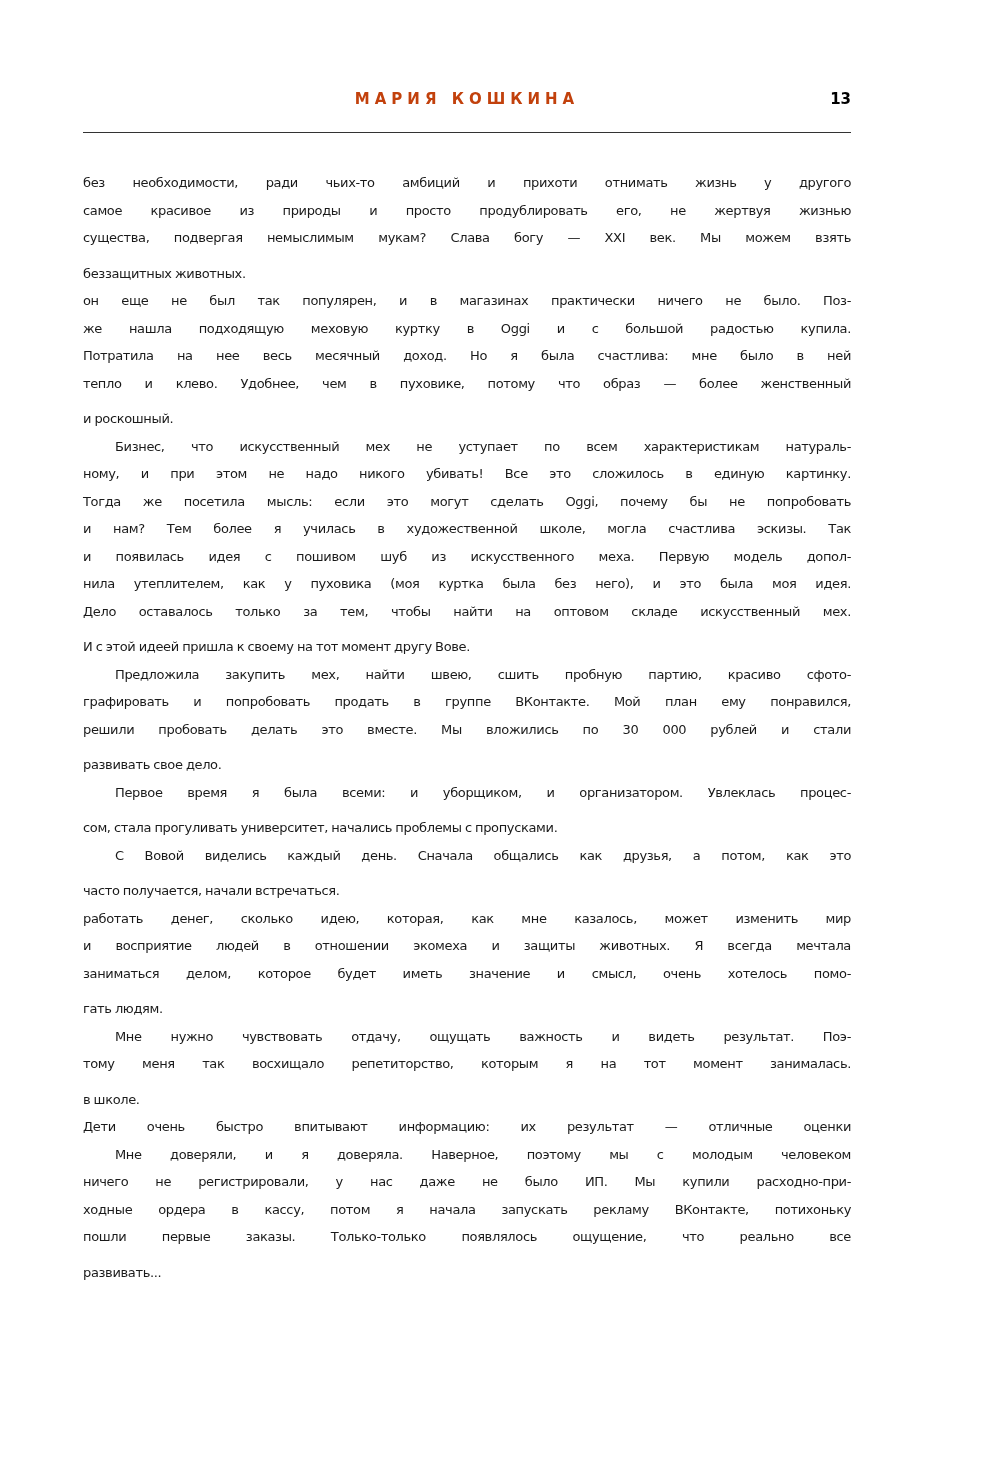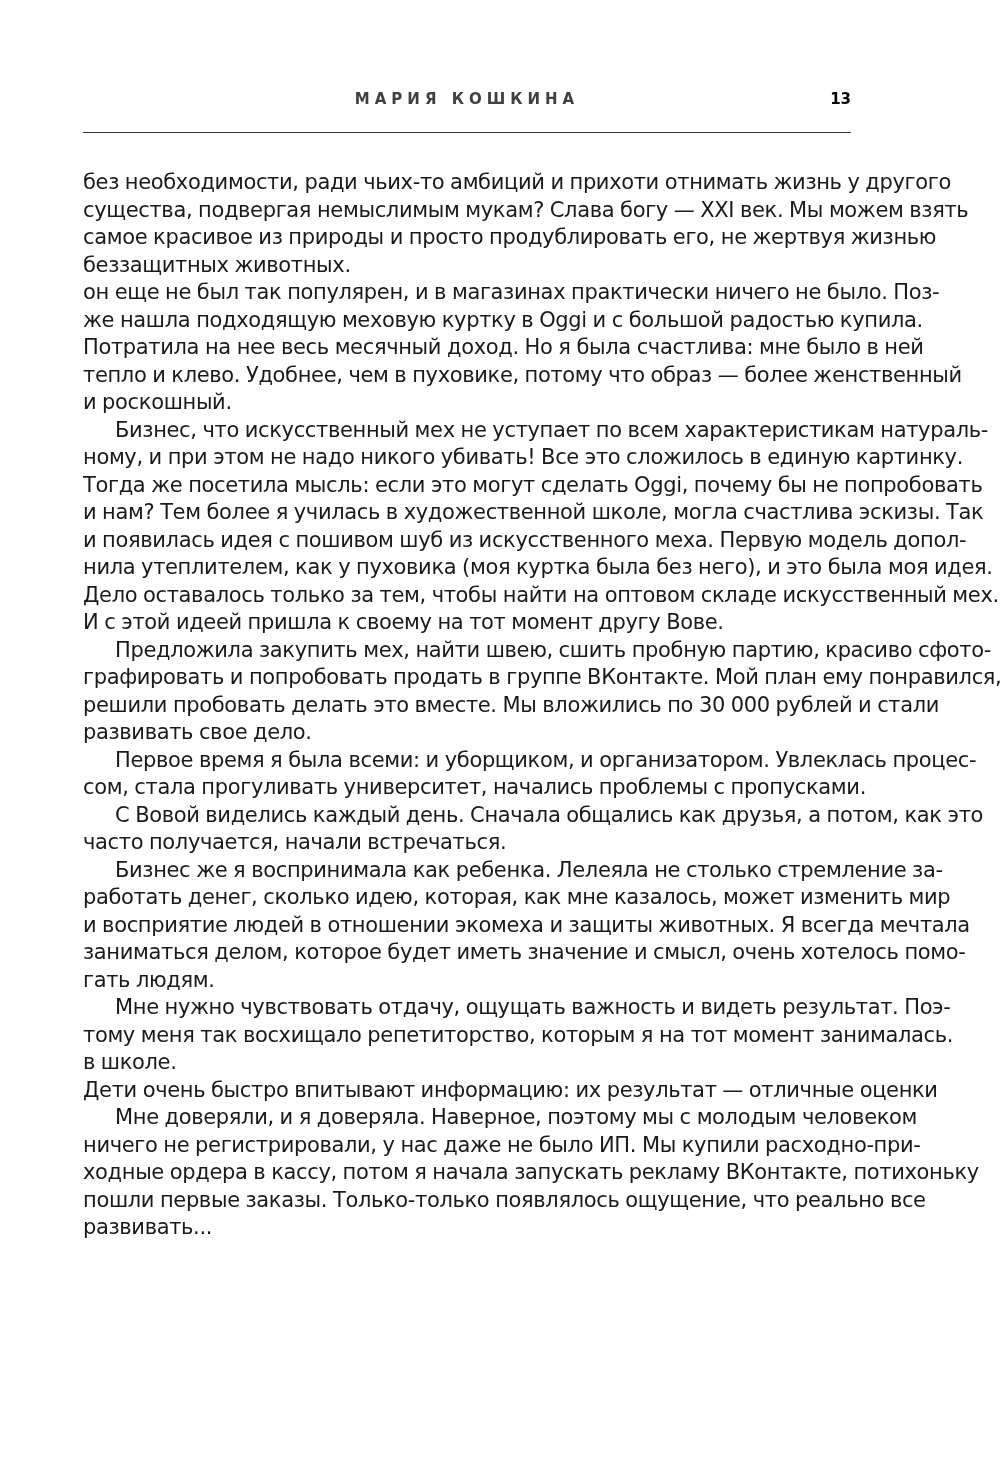--- a/index.html
+++ b/index.html
@@ -25,21 +25,21 @@
     .running-title {
       position: absolute;
       left: 0;
       right: 0;
       top: 0;
       text-align: center;
       font-size: 15px;
       font-weight: bold;
       letter-spacing: 5px;
       line-height: 26px;
-      color: #404040;
+      color: #c2410c;
     }
     .page-number {
       position: absolute;
       right: 0;
       top: 0;
       font-size: 15px;
       font-weight: bold;
       line-height: 26px;
       color: #000000;
     }
@@ -57,48 +57,49 @@
       top: 169px;
       width: 768px;
     }
     .paragraph {
       margin: 0;
     }
     .line {
       display: block;
       height: 27.5px;
       line-height: 27.5px;
-      font-size: 21px;
+      font-size: 13px;
       text-align: justify;
       text-align-last: justify;
       white-space: nowrap;
       letter-spacing: -0.35px;
       word-spacing: -0.5px;
     }
     .line.indent {
       padding-left: 32px;
     }
     .line.last {
       text-align-last: left;
+      margin-top: 8px;
     }
   </style>
 </head>
 <body>
 
 <header class="page-header">
   <div class="running-title">МАРИЯ КОШКИНА</div>
   <div class="page-number">13</div>
 </header>
 <div class="header-rule"></div>
 
 <main class="body-text" id="body-text">
     <p class="paragraph">
       <span class="line">без необходимости, ради чьих-то амбиций и прихоти отнимать жизнь у другого</span>
+      <span class="line">самое красивое из природы и просто продублировать его, не жертвуя жизнью</span>
       <span class="line">существа, подвергая немыслимым мукам? Слава богу — XXI век. Мы можем взять</span>
-      <span class="line">самое красивое из природы и просто продублировать его, не жертвуя жизнью</span>
       <span class="line last">беззащитных животных.</span>
     </p>
     <p class="paragraph">
       <span class="line">он еще не был так популярен, и в магазинах практически ничего не было. Поз-</span>
       <span class="line">же нашла подходящую меховую куртку в Oggi и с большой радостью купила.</span>
       <span class="line">Потратила на нее весь месячный доход. Но я была счастлива: мне было в ней</span>
       <span class="line">тепло и клево. Удобнее, чем в пуховике, потому что образ — более женственный</span>
       <span class="line last">и роскошный.</span>
     </p>
     <p class="paragraph">
@@ -119,21 +120,20 @@
     </p>
     <p class="paragraph">
       <span class="line indent">Первое время я была всеми: и уборщиком, и организатором. Увлеклась процес-</span>
       <span class="line last">сом, стала прогуливать университет, начались проблемы с пропусками.</span>
     </p>
     <p class="paragraph">
       <span class="line indent">С Вовой виделись каждый день. Сначала общались как друзья, а потом, как это</span>
       <span class="line last">часто получается, начали встречаться.</span>
     </p>
     <p class="paragraph">
-      <span class="line indent">Бизнес же я воспринимала как ребенка. Лелеяла не столько стремление за-</span>
       <span class="line">работать денег, сколько идею, которая, как мне казалось, может изменить мир</span>
       <span class="line">и восприятие людей в отношении экомеха и защиты животных. Я всегда мечтала</span>
       <span class="line">заниматься делом, которое будет иметь значение и смысл, очень хотелось помо-</span>
       <span class="line last">гать людям.</span>
     </p>
     <p class="paragraph">
       <span class="line indent">Мне нужно чувствовать отдачу, ощущать важность и видеть результат. Поэ-</span>
       <span class="line">тому меня так восхищало репетиторство, которым я на тот момент занималась.</span>
       <span class="line last">в школе.</span>
       <span class="line">Дети очень быстро впитывают информацию: их результат — отличные оценки</span>

